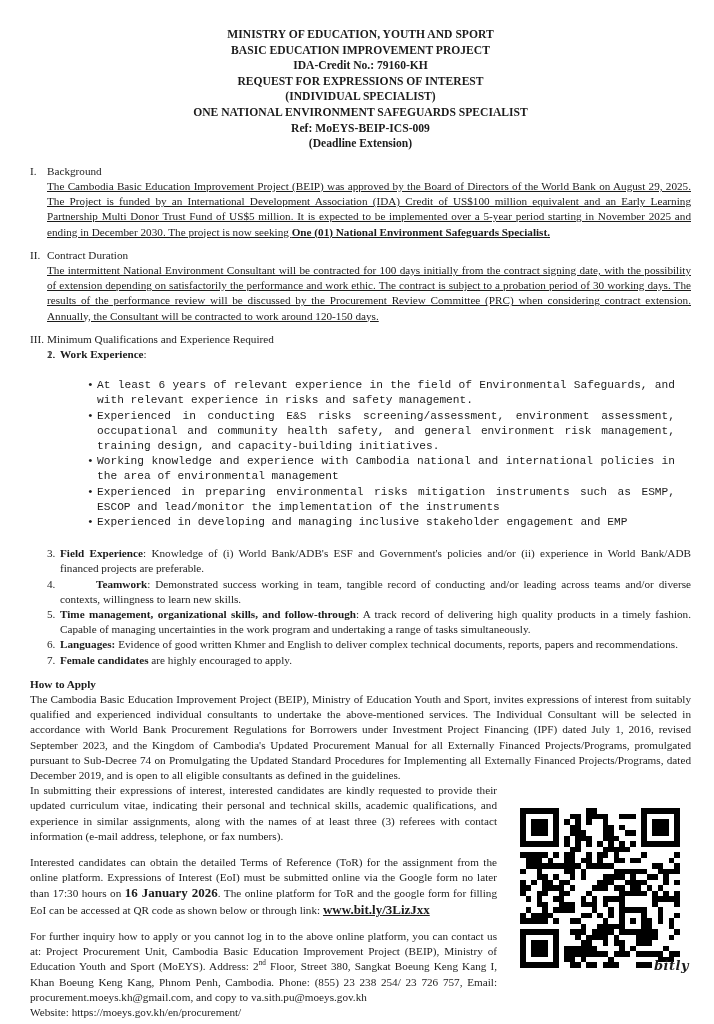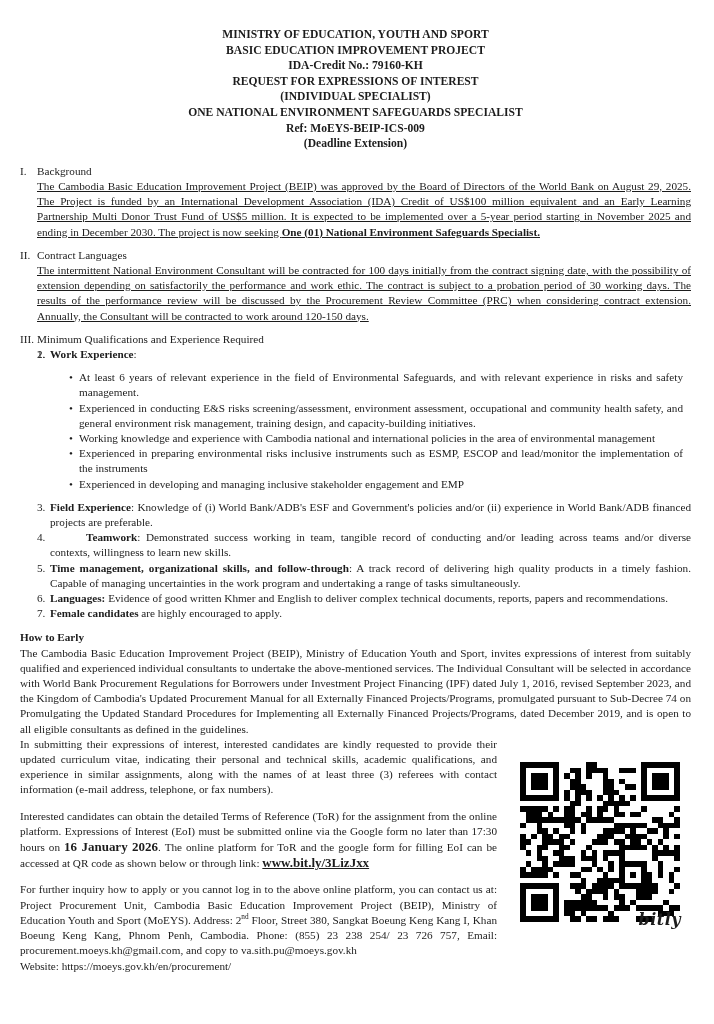--- a/index.html
+++ b/index.html
@@ -6,50 +6,50 @@
   .page{
     position:relative;
     width:714px;height:1024px;
     margin:0 auto;
     background:#ffffff;
     color:#1c1c1c;
     font-family:"Liberation Serif", serif;
     font-size:11.2px;
     line-height:15.2px;
     box-sizing:border-box;
-    padding:27px 23px 10px 20px;
+    padding:27px 23px 10px 30px;
     overflow:hidden;
     text-align:justify;
   }
   header{ text-align:center; font-weight:bold; line-height:15.6px; font-size:11.6px; margin-bottom:12px;}
   section{margin-top:8px;}
   .sec-head{font-weight:normal;}
   .numeral{display:inline-block;min-width:17px;}
   .sec-body{margin:0 0 0 17px;text-decoration:underline;}
   p{margin:0;}
   .items{margin:0 0 0 17px;padding:0;list-style:none;}
   .item{position:relative;margin-left:13px;}
   .item .num{position:absolute;left:-13px;}
-  .bullets{margin:8px;padding:0;list-style:none;}
+  .bullets{margin:16px;padding:0;list-style:none;font-family:Liberation Mono, monospace;}
   .bullet{position:relative;margin-left:11px;padding-left:10px;}
   .bullet::before{content:"\2022";position:absolute;left:0;top:0;}
   .apply-head{font-weight:bold;margin-top:9px;}
   .gap{margin-top:11px;}
   .qr-float{
     float:right;
     width:182px;height:184px;
     margin:14px 0 4px 12px;
     position:relative;
   }
   .qr-float svg{display:block;width:182px;height:182px;}
   .bitly{
-    position:absolute;right:10px;bottom:8px;
+    position:absolute;right:2px;bottom:8px;
     font-family:"DejaVu Serif", serif;
     font-style:italic;font-weight:bold;
-    font-size:16px;letter-spacing:0.5px;
+    font-size:13px;letter-spacing:0.5px;
     background:transparent;
   }
   sup{font-size:0.65em;line-height:0;}
   .clear{clear:both;}
 </style>
 </head>
 <body>
 
 <div class="page">
 
@@ -66,40 +66,40 @@
 
   <section>
     <div class="sec-head">
       <span class="numeral">I.</span><span>Background</span>
     </div>
     <p class="sec-body"><span>The Cambodia Basic Education Improvement Project (BEIP) was approved by the Board of Directors of the World Bank on August 29, 2025. The Project is funded by an International Development Association (IDA) Credit of US$100 million equivalent and an Early Learning Partnership Multi Donor Trust Fund of US$5 million. It is expected to be implemented over a 5-year period starting in November 2025 and ending in December 2030. The project is now seeking </span><span style="font-weight: bold;">One (01) National Environment Safeguards Specialist.</span></p>
   </section>
 
   <section>
     <div class="sec-head">
-      <span class="numeral">II.</span><span>Contract Languages</span>
+      <span class="numeral">II.</span><span>Contract Duration</span>
     </div>
     <p class="sec-body"><span>The intermittent National Environment Consultant will be contracted for 100 days initially from the contract signing date, with the possibility of extension depending on satisfactorily the performance and work ethic. The contract is subject to a probation period of 30 working days. The results of the performance review will be discussed by the Procurement Review Committee (PRC) when considering contract extension. Annually, the Consultant will be contracted to work around 120-150 days.</span></p>
   </section>
 
   <section>
     <div class="sec-head">
       <span class="numeral">III.</span><span>Minimum Qualifications and Experience Required</span>
     </div>
     <ol class="items">
       <li class="item">
         <span class="num">1.</span>
       </li>
       <li class="item">
         <span class="num">2.</span><span><span style="font-weight: bold;">Work Experience</span><span>:</span></span>
         <ul class="bullets">
           <li class="bullet">At least 6 years of relevant experience in the field of Environmental Safeguards, and with relevant experience in risks and safety management.</li>
           <li class="bullet">Experienced in conducting E&amp;S risks screening/assessment, environment assessment, occupational and community health safety, and general environment risk management, training design, and capacity-building initiatives.</li>
           <li class="bullet">Working knowledge and experience with Cambodia national and international policies in the area of environmental management</li>
-          <li class="bullet">Experienced in preparing environmental risks inclusive instruments such as ESMP, ESCOP and lead/monitor the implementation of the instruments</li>
+          <li class="bullet">Experienced in preparing environmental risks mitigation instruments such as ESMP, ESCOP and lead/monitor the implementation of the instruments</li>
           <li class="bullet">Experienced in developing and managing inclusive stakeholder engagement and EMP</li>
         </ul>
       </li>
       <li class="item">
         <span class="num">3.</span><span><span style="font-weight: bold;">Field Experience</span><span>: Knowledge of (i) World Bank/ADB's ESF and Government's policies and/or (ii) experience in World Bank/ADB financed projects are preferable.</span></span>
       </li>
       <li class="item">
         <span class="num">4.</span><span><span style="font-weight: bold; margin-left: 36px;">Teamwork</span><span>: Demonstrated success working in team, tangible record of conducting and/or leading across teams and/or diverse contexts, willingness to learn new skills.</span></span>
       </li>
       <li class="item">
@@ -108,21 +108,21 @@
       <li class="item">
         <span class="num">6.</span><span><span style="font-weight: bold;">Languages:</span><span> Evidence of good written Khmer and English to deliver complex technical documents, reports, papers and recommendations.</span></span>
       </li>
       <li class="item">
         <span class="num">7.</span><span><span style="font-weight: bold;">Female candidates</span><span> are highly encouraged to apply.</span></span>
       </li>
     </ol>
   </section>
 
   <section>
-    <div class="apply-head">How to Early</div>
+    <div class="apply-head">How to Apply</div>
     <p><span>The Cambodia Basic Education Improvement Project (BEIP), Ministry of Education Youth and Sport, invites expressions of interest from suitably qualified and experienced individual consultants to undertake the above-mentioned services. The Individual Consultant will be selected in accordance with World Bank Procurement Regulations for Borrowers under Investment Project Financing (IPF) dated July 1, 2016, revised September 2023, and the Kingdom of Cambodia's Updated Procurement Manual for all Externally Financed Projects/Programs, promulgated pursuant to Sub-Decree 74 on Promulgating the Updated Standard Procedures for Implementing all Externally Financed Projects/Programs, dated December 2019, and is open to all eligible consultants as defined in the guidelines.</span></p>
 
     <div class="qr-float">
       <svg viewBox="0 0 33 33" shape-rendering="crispEdges">
           <rect x="0" y="0" width="33" height="33" fill="#fff"></rect>
           <rect x="2" y="2" width="1" height="1" fill="#000000"></rect>
           <rect x="3" y="2" width="1" height="1" fill="#000000"></rect>
           <rect x="4" y="2" width="1" height="1" fill="#000000"></rect>
           <rect x="5" y="2" width="1" height="1" fill="#000000"></rect>
           <rect x="6" y="2" width="1" height="1" fill="#000000"></rect>

